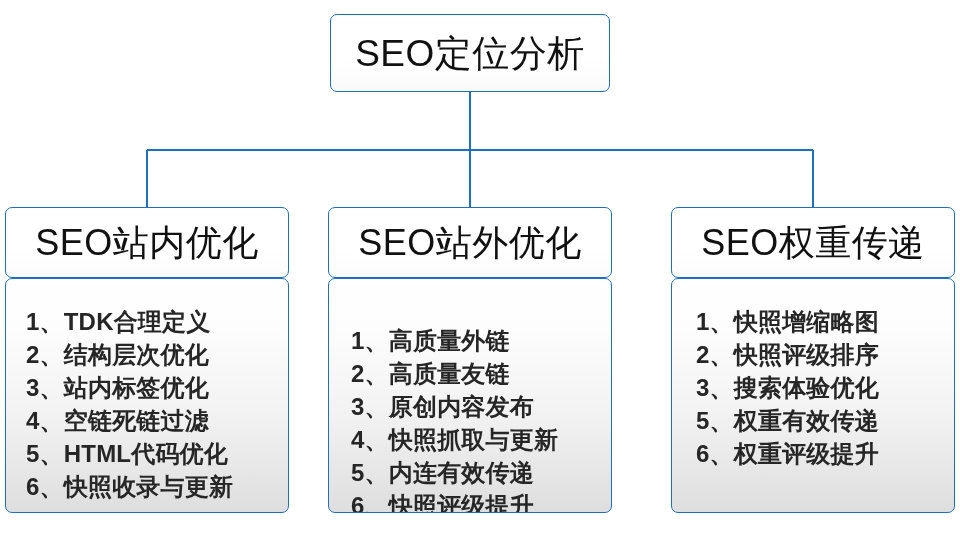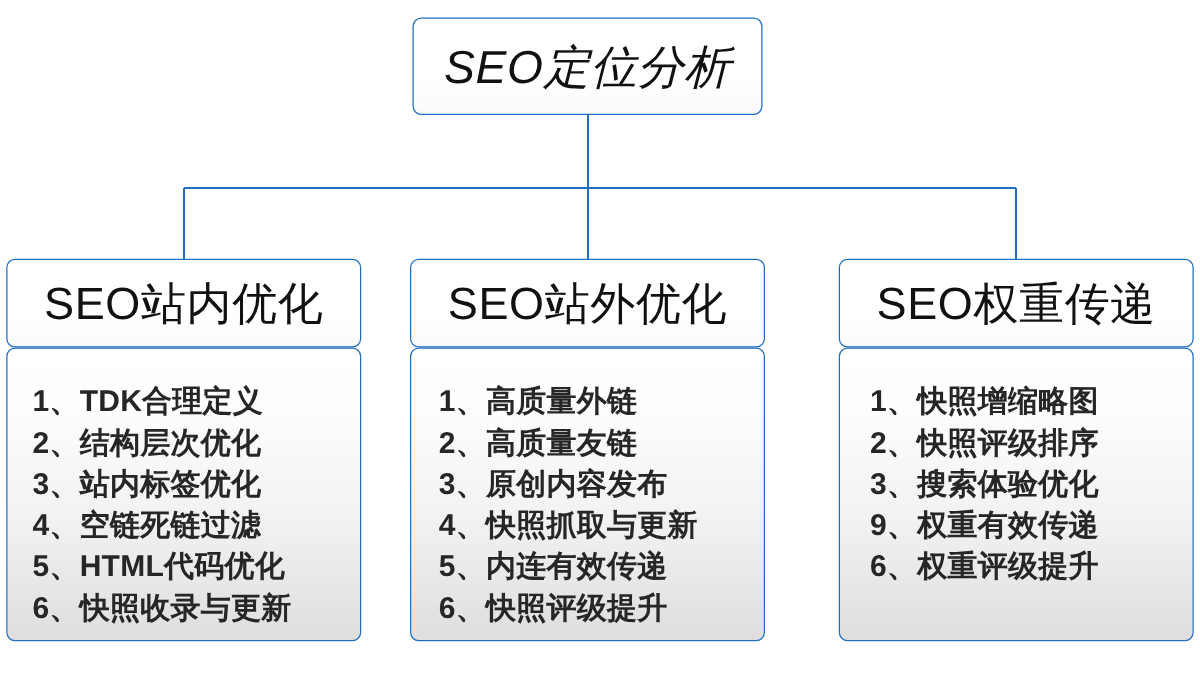--- a/index.html
+++ b/index.html
@@ -47,21 +47,20 @@
     display: flex;
     align-items: center;
     justify-content: center;
   }
   .root-label {
     font-size: 37px;
     color: #111111;
     letter-spacing: 0.5px;
     line-height: 1;
     white-space: nowrap;
-    font-style: italic;
   }
 
   
   .column {
     position: absolute;
     z-index: 3;
     top: 207px;
   }
   .col-1 { left: 5px;   width: 284px; }
   .col-2 { left: 328px; width: 284px; }
@@ -105,21 +104,21 @@
     padding: 0 0 0 20px;
   }
   .item-list li {
     font-size: 24px;
     line-height: 33px;
     color: #262626;
     white-space: nowrap;
     letter-spacing: 0.2px;
   }
   .col-3 .item-list { padding-left: 24px; }
-  .col-2 .item-list { padding-left: 22px; }
+  .col-2 .item-list { padding-left: 22px; margin-top: 19px; }
 </style>
 </head>
 <body>
 
 <div id="diagram">
 
   <svg id="connectors" viewBox="0 0 960 550" width="960" height="550" xmlns="http://www.w3.org/2000/svg">
 
     <line x1="470" y1="92" x2="470" y2="150" stroke="#1f6fc0" stroke-width="1.6" shape-rendering="crispEdges"></line>
 
@@ -168,19 +167,19 @@
 
   <div class="column col-3">
     <div class="col-header">
       <span class="col-header-label">SEO权重传递</span>
     </div>
     <div class="col-body">
       <ul class="item-list">
         <li>1、快照增缩略图</li>
         <li>2、快照评级排序</li>
         <li>3、搜索体验优化</li>
-        <li>9、权重有效传递</li>
+        <li>5、权重有效传递</li>
         <li>6、权重评级提升</li>
       </ul>
     </div>
   </div>
 
 </div>
 
 </body></html>

